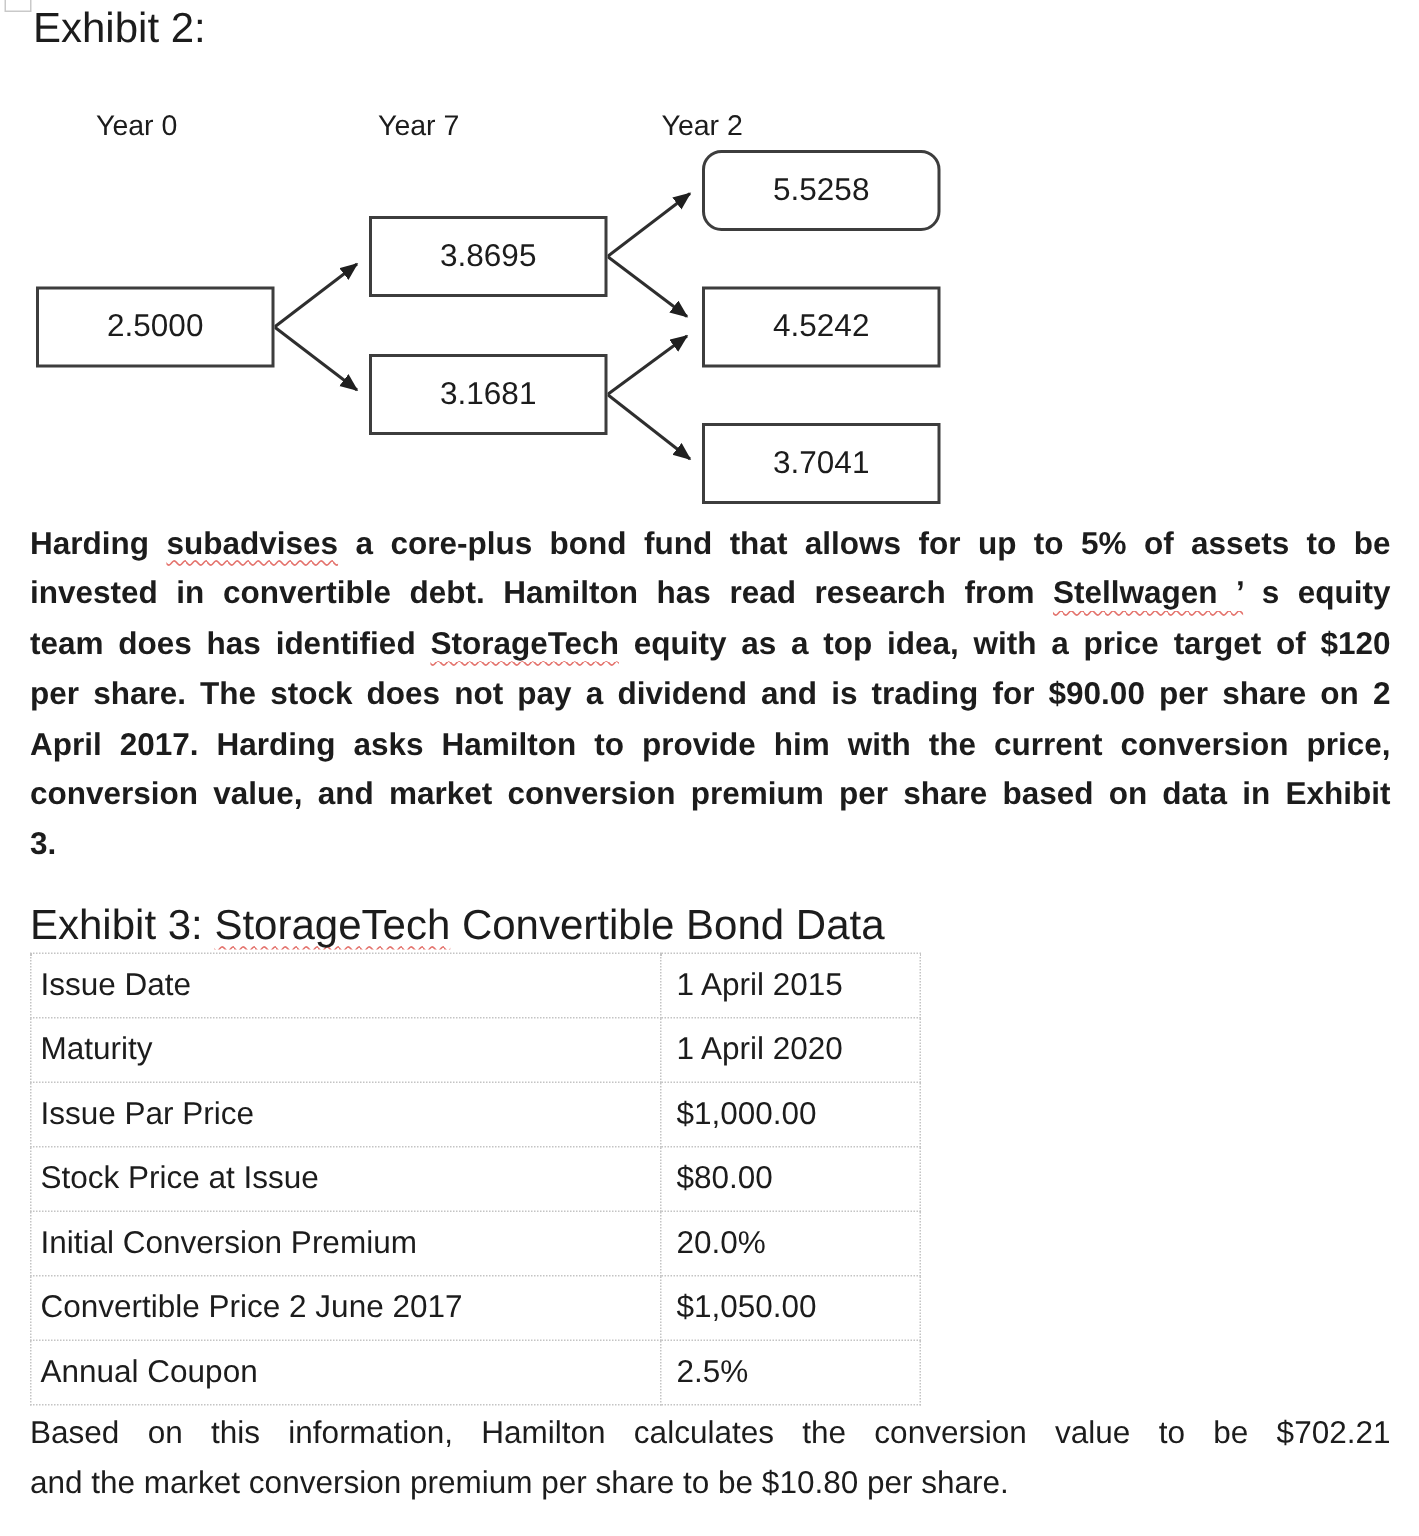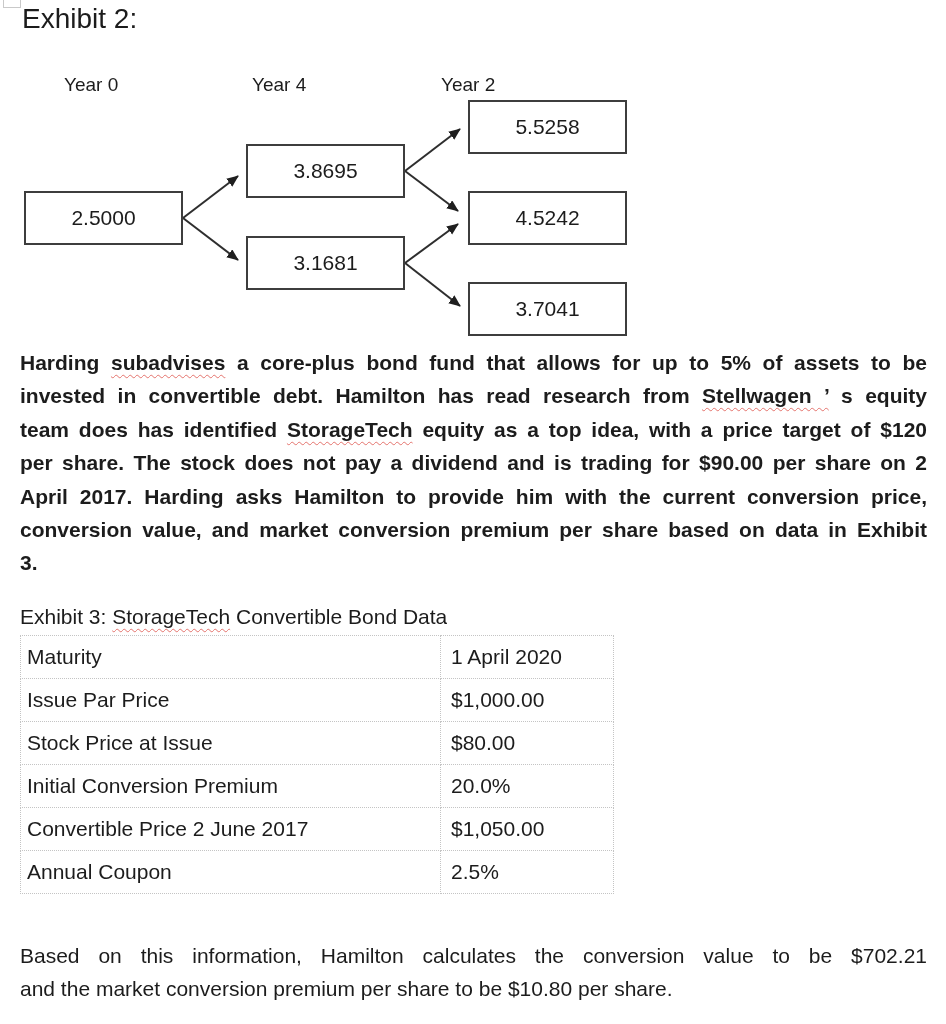--- a/index.html
+++ b/index.html
@@ -23,42 +23,42 @@
   .tree { left:0; top:90px; width:660px; height:256px; }
   .tree svg { position:absolute; left:0; top:0; }
   .node {
     position:absolute; width:155px; height:50px; border:2px solid #3d3d3d;
     background:#fff; display:flex; align-items:center; justify-content:center;
     font-size:21px;
   }
   .n-y0  { left:24px;  top:101px; }
   .n-y1u { left:246px; top:54px; }
   .n-y1d { left:246px; top:146px; }
-  .n-y2u { left:468px; top:10px; }
+  .n-y2u { left:468px; top:10px;border-radius:13px; }
   .n-y2m { left:468px; top:101px; }
   .n-y2d { left:468px; top:192px; }
 
   
   .para { width:907px; font-size:21px; }
   .p1 { left:20px; top:346px;font-weight:bold; }
   .p2 { left:20px; top:939px; }
   .tline {
     height:33.4px; line-height:33.4px; overflow:hidden;
     text-align:justify; text-align-last:justify; white-space:normal;
   }
   .tline.last { text-align:left; text-align-last:left; }
   .title-lines .tline { text-align:left; text-align-last:left; }
   .misspell {
     text-decoration:underline; text-decoration-style:wavy;
     text-decoration-color:#e4736d; text-decoration-thickness:1px;
     text-underline-offset:4px; text-decoration-skip-ink:none;
   }
 
   
-  .ex3-title { left:20px; top:600px; font-size:21px; }
+  .ex3-title { left:20px; top:600px; font-size:28px; }
 
   
   .ex3-table {
     position:absolute; left:20px; top:635px; width:594px;
     border-collapse:collapse; table-layout:fixed; font-size:21px;
   }
   .ex3-table td {
     border:1px dotted #c4c4c4; height:42px; vertical-align:middle;
     padding:0 0 0 6px; overflow:hidden; white-space:nowrap;
   }
@@ -66,21 +66,21 @@
   .ex3-table td.val { padding-left:10px; }
 </style>
 </head>
 <body>
 
 <div class="abs corner"></div>
 
 <div class="abs h-title" style="left:22px; top:5px;">Exhibit 2:</div>
 
 <div class="abs yearlbl" style="left:64px;">Year 0</div>
-<div class="abs yearlbl" style="left:252px;">Year 4</div>
+<div class="abs yearlbl" style="left:252px;">Year 7</div>
 <div class="abs yearlbl" style="left:441px;">Year 2</div>
 
 <div class="abs tree">
   <svg width="660" height="256" viewBox="0 0 660 256">
     <defs>
       <marker id="ah" markerWidth="14" markerHeight="12" refX="11" refY="5" orient="auto" markerUnits="userSpaceOnUse">
         <path d="M0,0 L12,5 L0,10 Z" fill="#1f1f1f"></path>
       </marker>
     </defs>
     <g stroke="#2e2e2e" stroke-width="2">
@@ -110,20 +110,24 @@
     <div class="tline last"><span>3.</span></div>
   </div>
 
 <div class="abs ex3-title title-lines">
     <div class="tline last"><span>Exhibit 3: </span><span class="misspell">StorageTech</span><span> Convertible Bond Data</span></div>
   </div>
 
 <table class="ex3-table">
   <tbody>
       <tr>
+        <td class="lbl">Issue Date</td>
+        <td class="val">1 April 2015</td>
+      </tr>
+      <tr>
         <td class="lbl">Maturity</td>
         <td class="val">1 April 2020</td>
       </tr>
       <tr>
         <td class="lbl">Issue Par Price</td>
         <td class="val">$1,000.00</td>
       </tr>
       <tr>
         <td class="lbl">Stock Price at Issue</td>
         <td class="val">$80.00</td>

